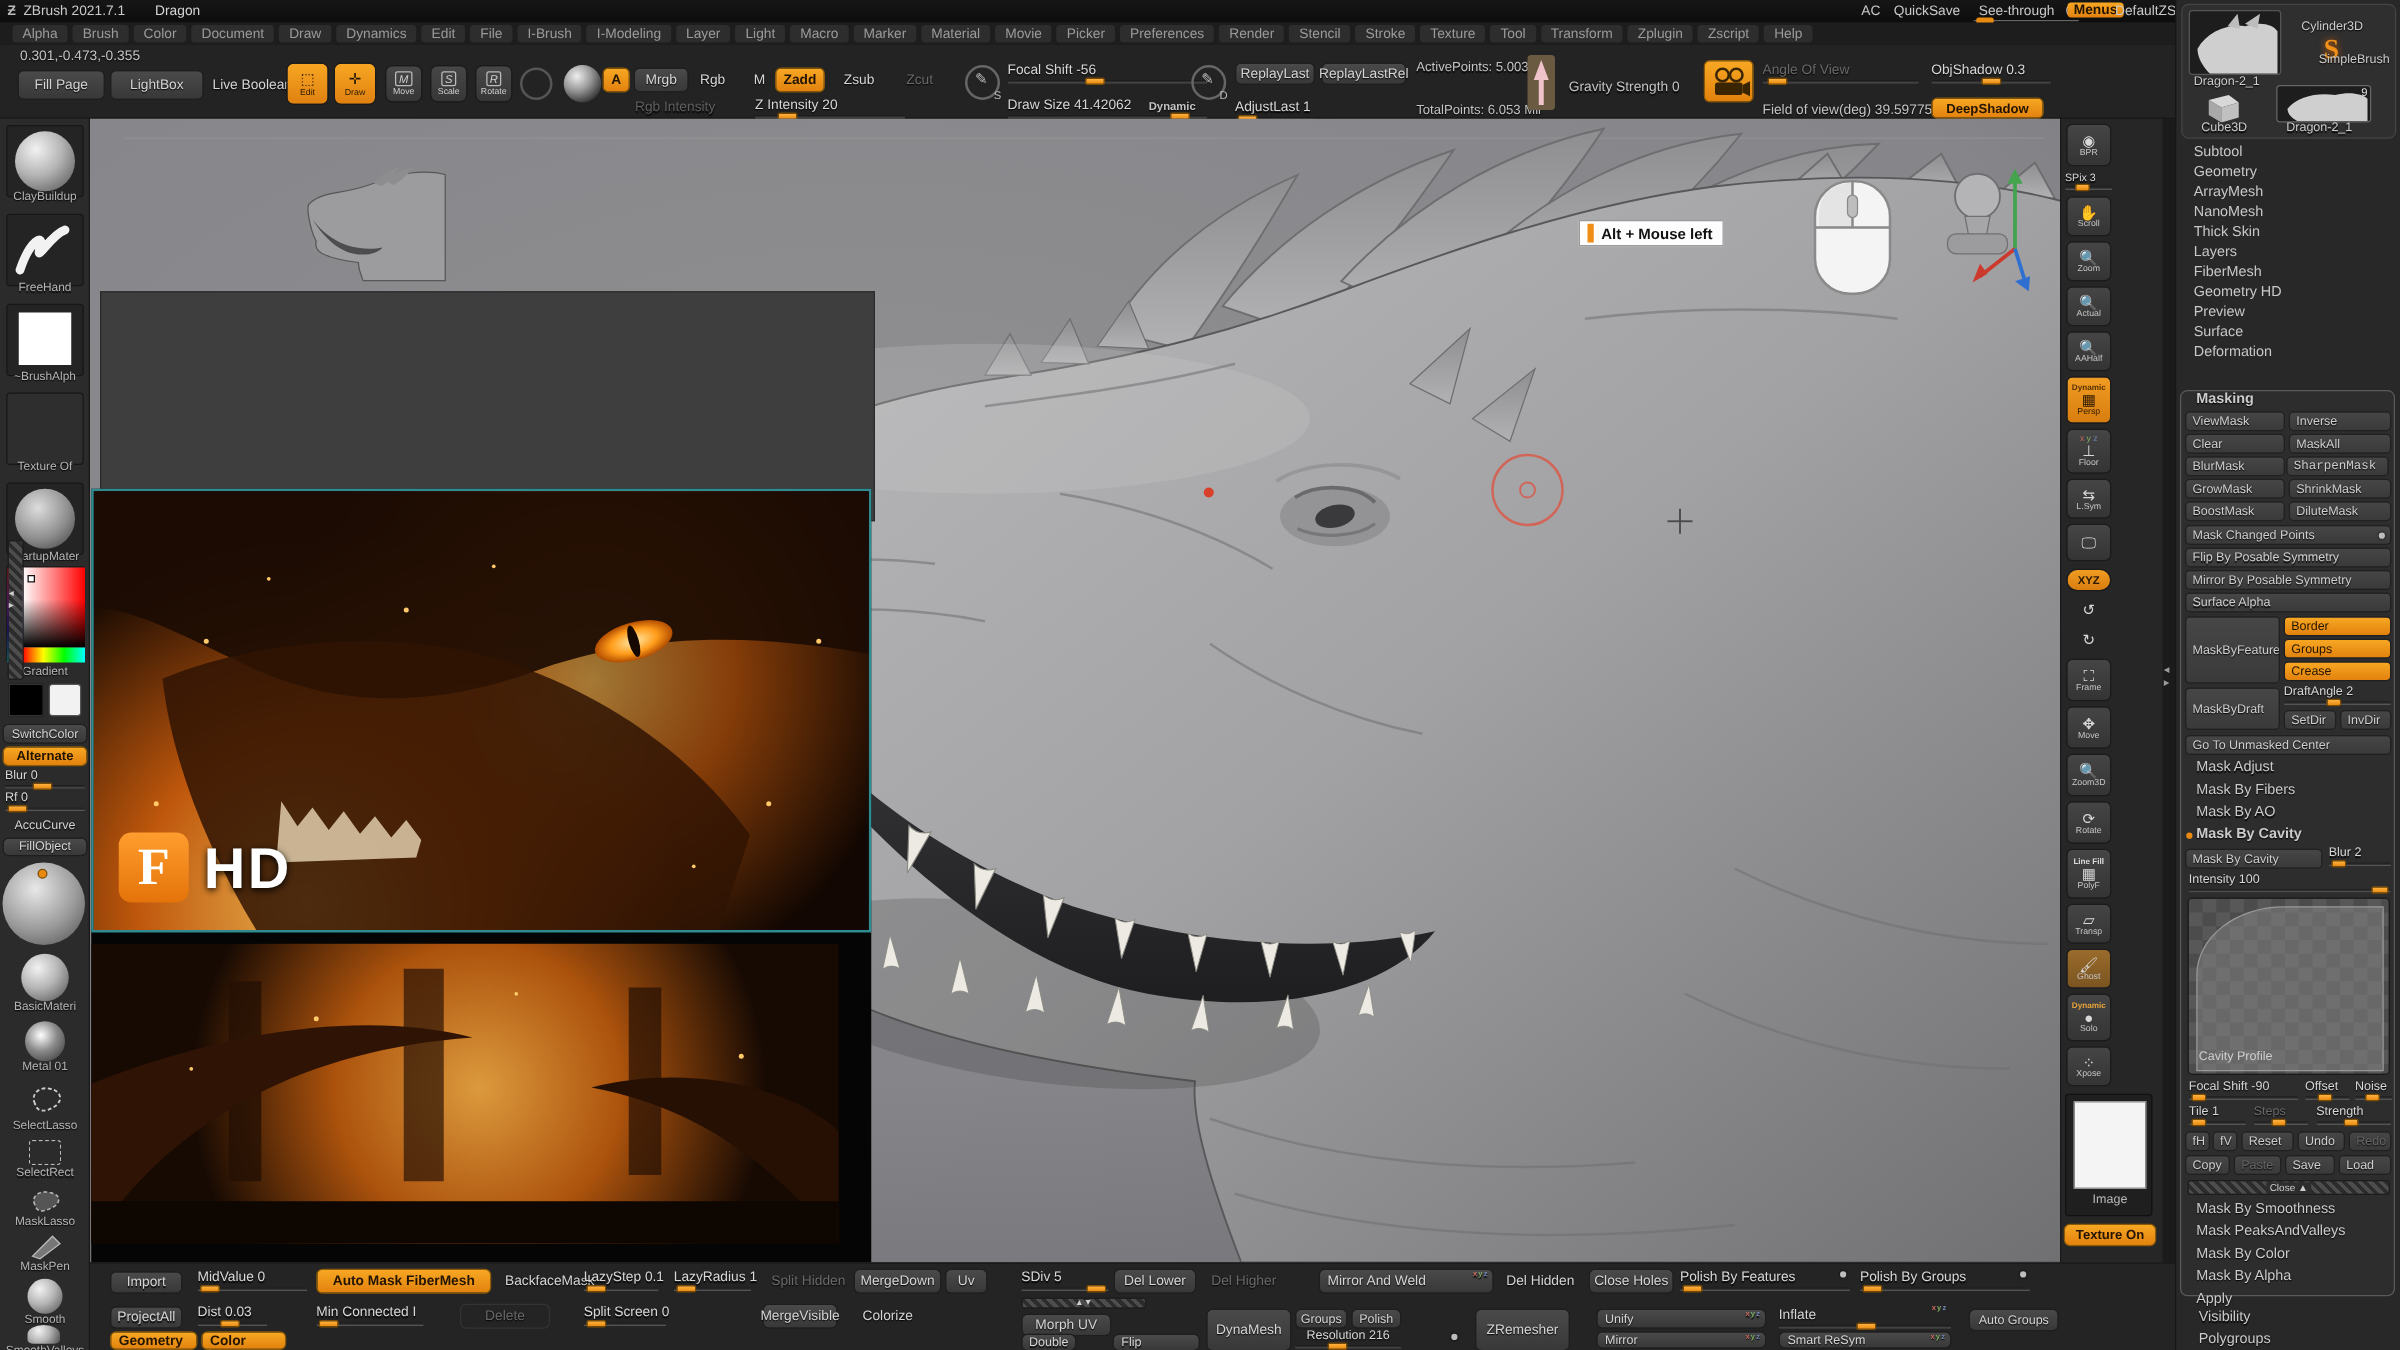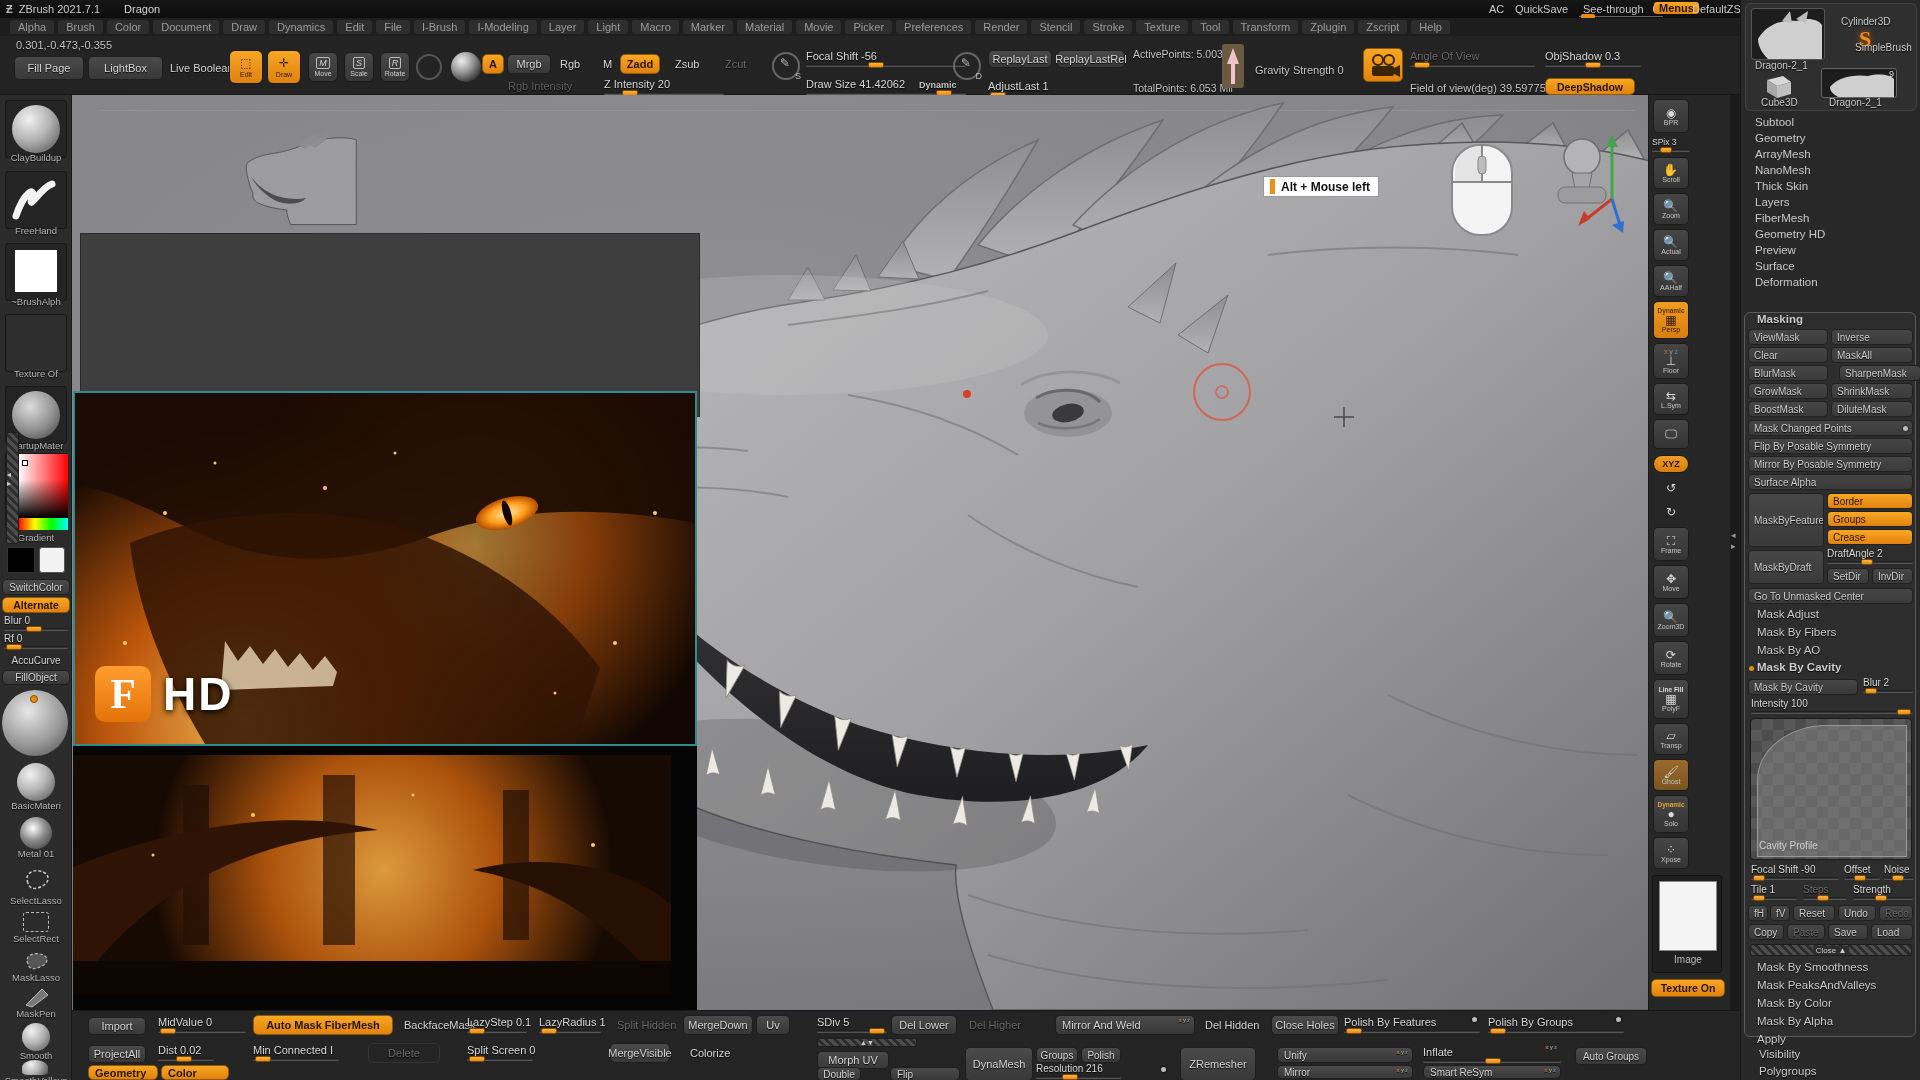--- a/index.html
+++ b/index.html
@@ -692,21 +692,21 @@
     </div>
 
   <div class="mask-frame"></div>
   <span class="sec" style="left:16px;top:313px;font-weight:bold;">Masking</span>
 
   <div class="pb" style="left:7px;top:329px;width:80px;">ViewMask</div>
   <div class="pb" style="left:90px;top:329px;width:82px;">Inverse</div>
   <div class="pb" style="left:7px;top:347px;width:80px;">Clear</div>
   <div class="pb" style="left:90px;top:347px;width:82px;">MaskAll</div>
   <div class="pb" style="left:7px;top:365px;width:80px;">BlurMask</div>
-  <div class="pb" style="left:98px;top:365px;width:82px;">SharpenMask</div>
+  <div class="pb" style="left:88px;top:365px;width:82px;font-family:Liberation Mono, monospace;">SharpenMask</div>
   <div class="pb" style="left:7px;top:383px;width:80px;">GrowMask</div>
   <div class="pb" style="left:90px;top:383px;width:82px;">ShrinkMask</div>
   <div class="pb" style="left:7px;top:401px;width:80px;">BoostMask</div>
   <div class="pb" style="left:90px;top:401px;width:82px;">DiluteMask</div>
 
   <div class="pb" style="left:7px;top:420px;width:165px;">
     <span>Mask Changed Points</span>
       <i class="dot" style="right:4px;top:5px;"></i>
   </div>
   <div class="pb" style="left:7px;top:438px;width:165px;">Flip By Posable Symmetry</div>
@@ -866,21 +866,21 @@
   <div class="sl" style="left:1416px;top:5px;width:136px;">
       <span class="slt">Polish By Groups</span>
       <div class="sln">
         <i style="left:2px;"></i>
       </div>
     </div>
   <i class="dot" style="left:1544px;top:6px;"></i>
 
   <div class="b" style="left:16px;top:34px;width:58px;height:18px;">ProjectAll</div>
   <div class="sl" style="left:86px;top:33px;width:56px;">
-      <span class="slt">Dist 0.02</span>
+      <span class="slt">Dist 0.03</span>
       <div class="sln">
         <i style="left:18px;"></i>
       </div>
     </div>
   <div class="sl" style="left:181px;top:33px;width:86px;">
       <span class="slt">Min Connected I</span>
       <div class="sln">
         <i style="left:2px;"></i>
       </div>
     </div>
@@ -911,21 +911,21 @@
         <i style="left:62px;"></i>
       </div>
     <sup class="xyz" style="top:-2px;"><b>x</b><b>y</b><b>z</b></sup>
   </div>
   <div class="b" style="left:1503px;top:36px;width:72px;height:18px;font-size:10px;">Auto Groups</div>
 
   <div class="b or" style="left:16px;top:54px;width:70px;height:15px;justify-content:flex-start;">Geometry</div>
   <div class="b or" style="left:89px;top:54px;width:68px;height:15px;justify-content:flex-start;">Color</div>
   <div class="b" style="left:745px;top:56px;width:44px;height:14px;font-size:10px;">Double</div>
   <div class="b" style="left:818px;top:56px;width:70px;height:14px;font-size:10px;justify-content:flex-start;">Flip</div>
-  <div class="sl" style="left:964px;top:52px;width:85px;">
+  <div class="sl" style="left:964px;top:52px;width:85px;text-align:center;">
       <span class="slt" style="font-size:10px;">Resolution 216</span>
       <div class="sln">
         <i style="left:26px;"></i>
       </div>
     </div>
   <i class="dot" style="left:1089px;top:56px;"></i>
   <div class="b" style="left:1205px;top:54px;width:136px;height:14px;justify-content:flex-start;font-size:10px;">
     <span>Mirror</span>
     <sup class="xyz"><b>x</b><b>y</b><b>z</b></sup>
   </div>

